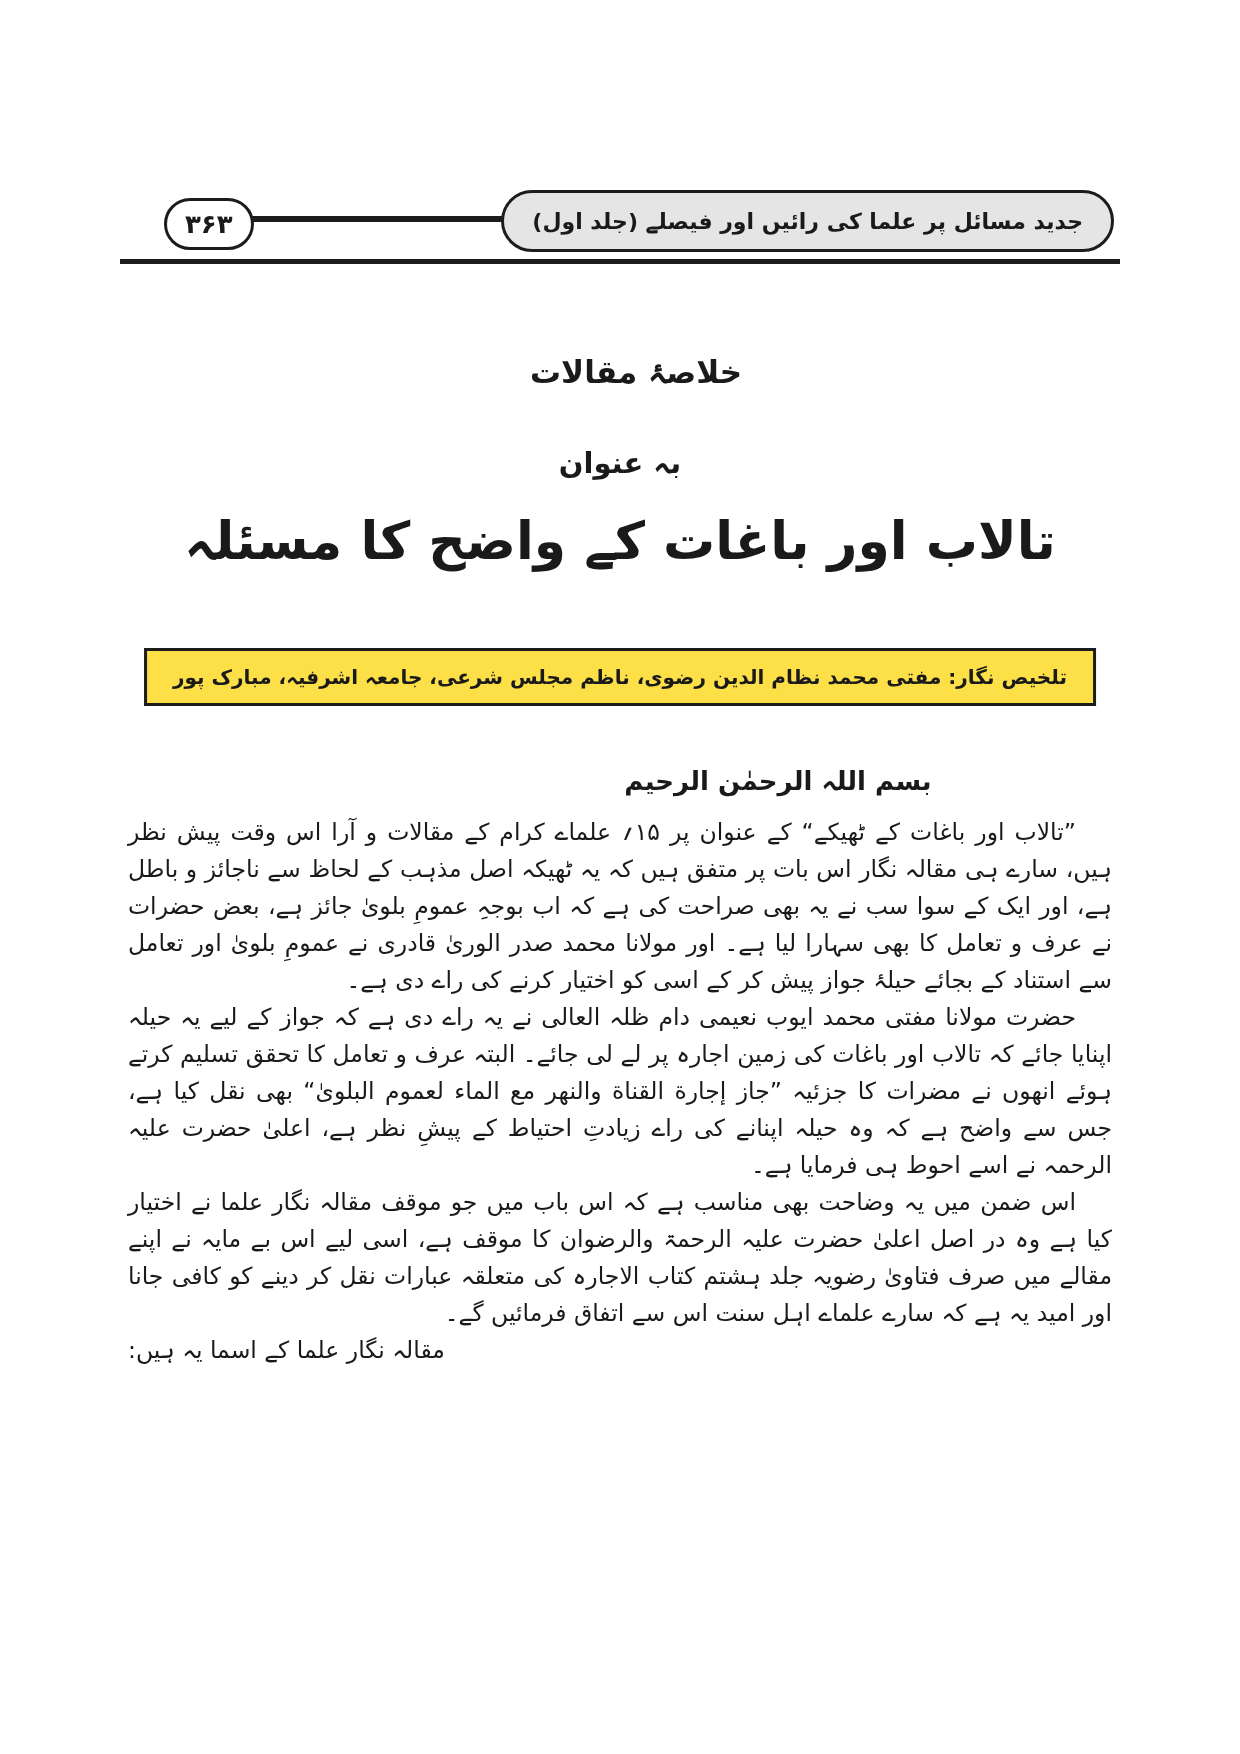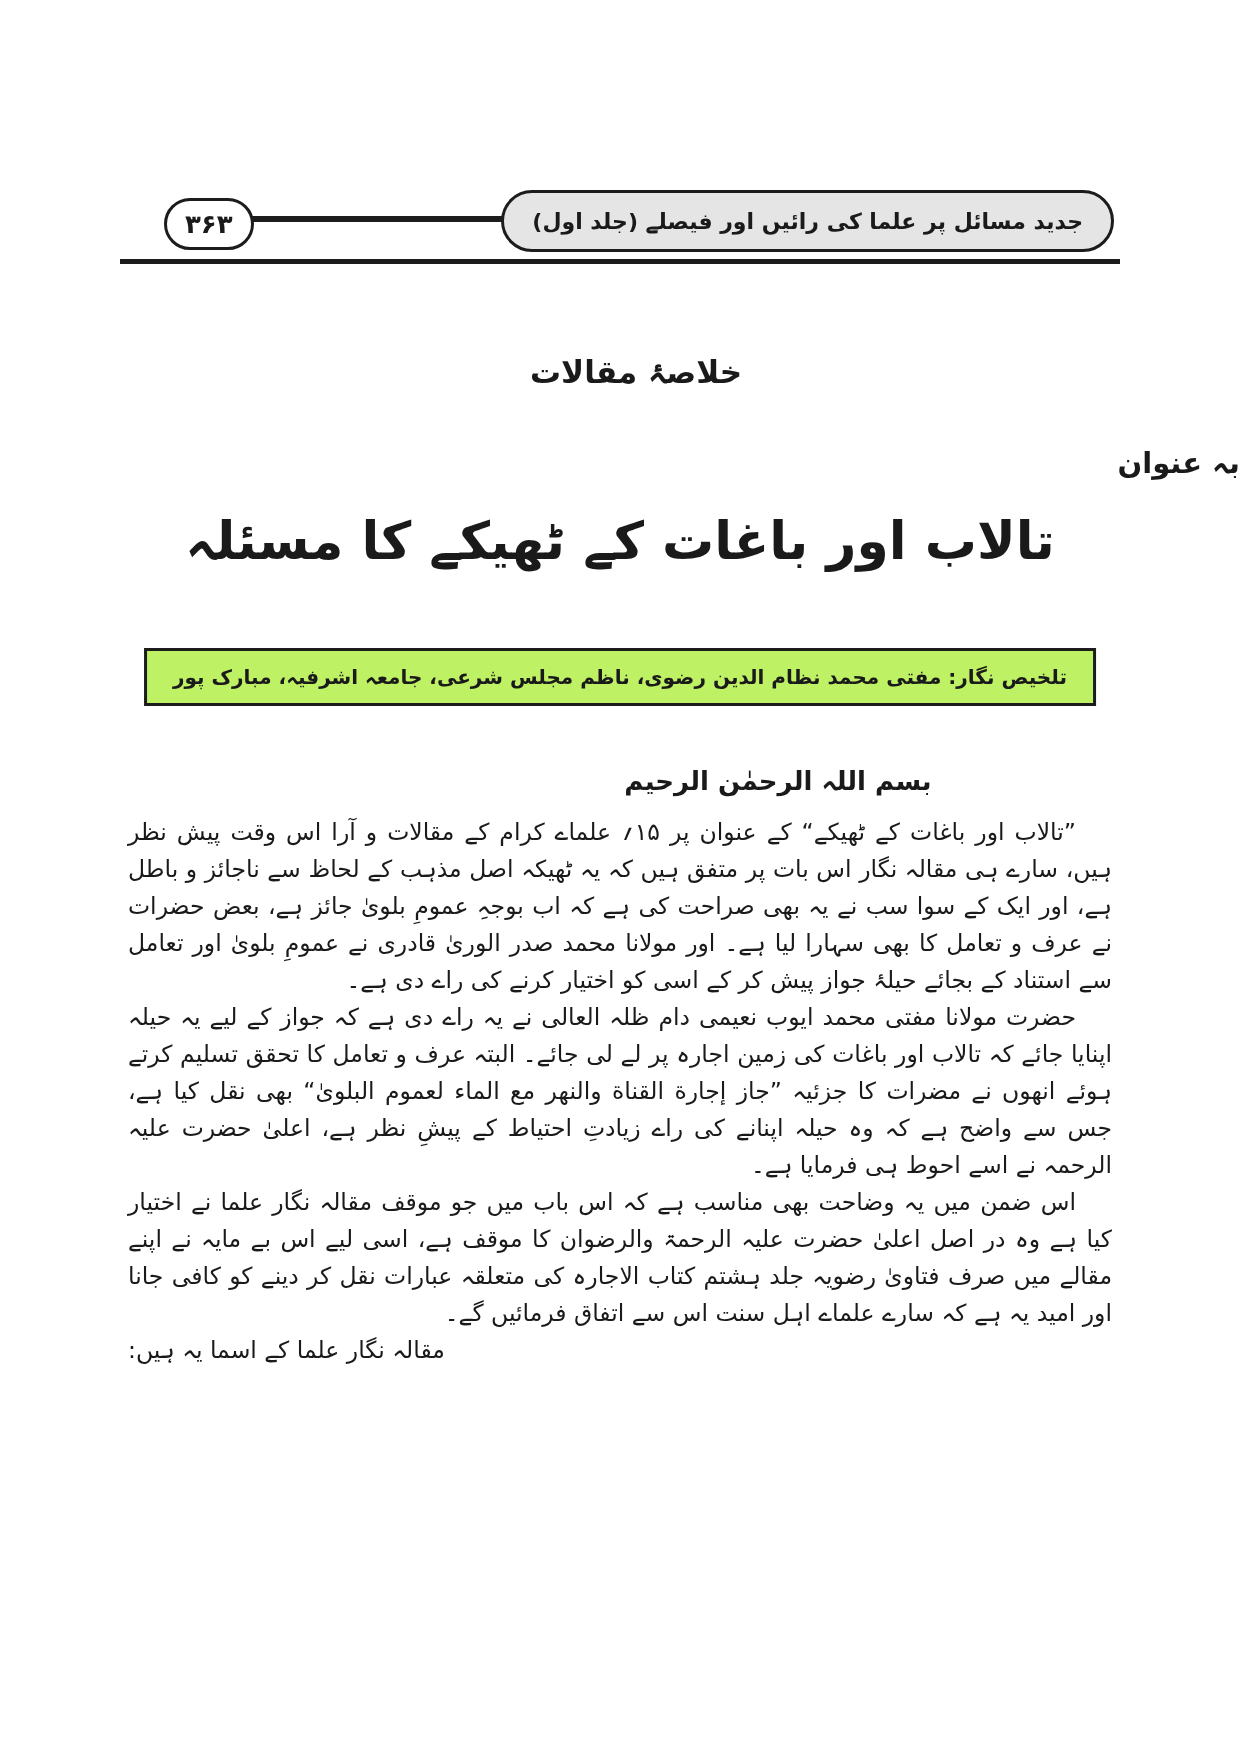--- a/index.html
+++ b/index.html
@@ -36,26 +36,26 @@
     direction: rtl; white-space: nowrap;
     font-size: 22px; font-weight: bold;
   }
   .header-divider {
     position: absolute; top: 243px; left: 120px; right: 120px; height: 5px;
     border-top: 3px solid #1c1c1c; border-bottom: 2px solid #1c1c1c;
   }
 
   
   .kicker     { position: absolute; top: 338px; left: 16px; width: 100%; text-align: center; font-size: 31px; font-weight: bold; direction: rtl; }
-  .pre-title  { position: absolute; top: 430px; left: 0; width: 100%; font-size: 29px; font-weight: bold; direction: rtl; }
+  .pre-title  { position: absolute; top: 430px; left: 0; width: 100%; text-align: center; font-size: 29px; font-weight: bold; direction: rtl; }
   .main-title { position: absolute; top: 495px; left: 0; width: 100%; text-align: center; font-size: 52px; font-weight: bold; direction: rtl; letter-spacing: 1px; }
 
   .author-box {
     position: absolute; top: 632px; left: 50%; transform: translateX(-50%);
-    border: 3px solid #1c1c1c; background: #bef264;
+    border: 3px solid #1c1c1c; background: #fde047;
     padding: 14px 26px; white-space: nowrap;
     direction: rtl; text-align: center;
     font-size: 20px; font-weight: bold;
   }
 
   .basmala {
     position: absolute; top: 750px; left: 0; width: 100%;
     transform: translateX(158px);
     text-align: center; direction: rtl;
     font-size: 26px; font-weight: bold;
@@ -81,21 +81,21 @@
       <span>۳۶۳</span>
     </div>
     <div class="title-pill">
       <span>جدید مسائل پر علما کی رائیں اور فیصلے (جلد اول)</span>
     </div>
   </div>
   <div class="header-divider"></div>
 
   <div class="kicker">خلاصۂ مقالات</div>
   <div class="pre-title">بہ عنوان</div>
-  <div class="main-title">تالاب اور باغات کے ٹھیکے کا مسئلہ</div>
+  <div class="main-title">تالاب اور باغات کے واضح کا مسئلہ</div>
 
   <div class="author-box">
     <span>تلخیص نگار: مفتی محمد نظام الدین رضوی، ناظم مجلس شرعی، جامعہ اشرفیہ، مبارک پور</span>
   </div>
 
   <div class="basmala">بسم اللہ الرحمٰن الرحیم</div>
 
   <div class="body-text">
     <p>”تالاب اور باغات کے ٹھیکے“ کے عنوان پر ۱۵؍ علماے کرام کے مقالات و آرا اس وقت پیش نظر ہیں، سارے ہی مقالہ نگار اس بات پر متفق ہیں کہ یہ ٹھیکہ اصل مذہب کے لحاظ سے ناجائز و باطل ہے، اور ایک کے سوا سب نے یہ بھی صراحت کی ہے کہ اب بوجہِ عمومِ بلویٰ جائز ہے، بعض حضرات نے عرف و تعامل کا بھی سہارا لیا ہے۔ اور مولانا محمد صدر الوریٰ قادری نے عمومِ بلویٰ اور تعامل سے استناد کے بجائے حیلۂ جواز پیش کر کے اسی کو اختیار کرنے کی راے دی ہے۔</p>
     <p>حضرت مولانا مفتی محمد ایوب نعیمی دام ظلہ العالی نے یہ راے دی ہے کہ جواز کے لیے یہ حیلہ اپنایا جائے کہ تالاب اور باغات کی زمین اجارہ پر لے لی جائے۔ البتہ عرف و تعامل کا تحقق تسلیم کرتے ہوئے انھوں نے مضرات کا جزئیہ ”جاز إجارة القناة والنهر مع الماء لعموم البلوىٰ“ بھی نقل کیا ہے، جس سے واضح ہے کہ وہ حیلہ اپنانے کی راے زیادتِ احتیاط کے پیشِ نظر ہے، اعلیٰ حضرت علیہ الرحمہ نے اسے احوط ہی فرمایا ہے۔</p>

